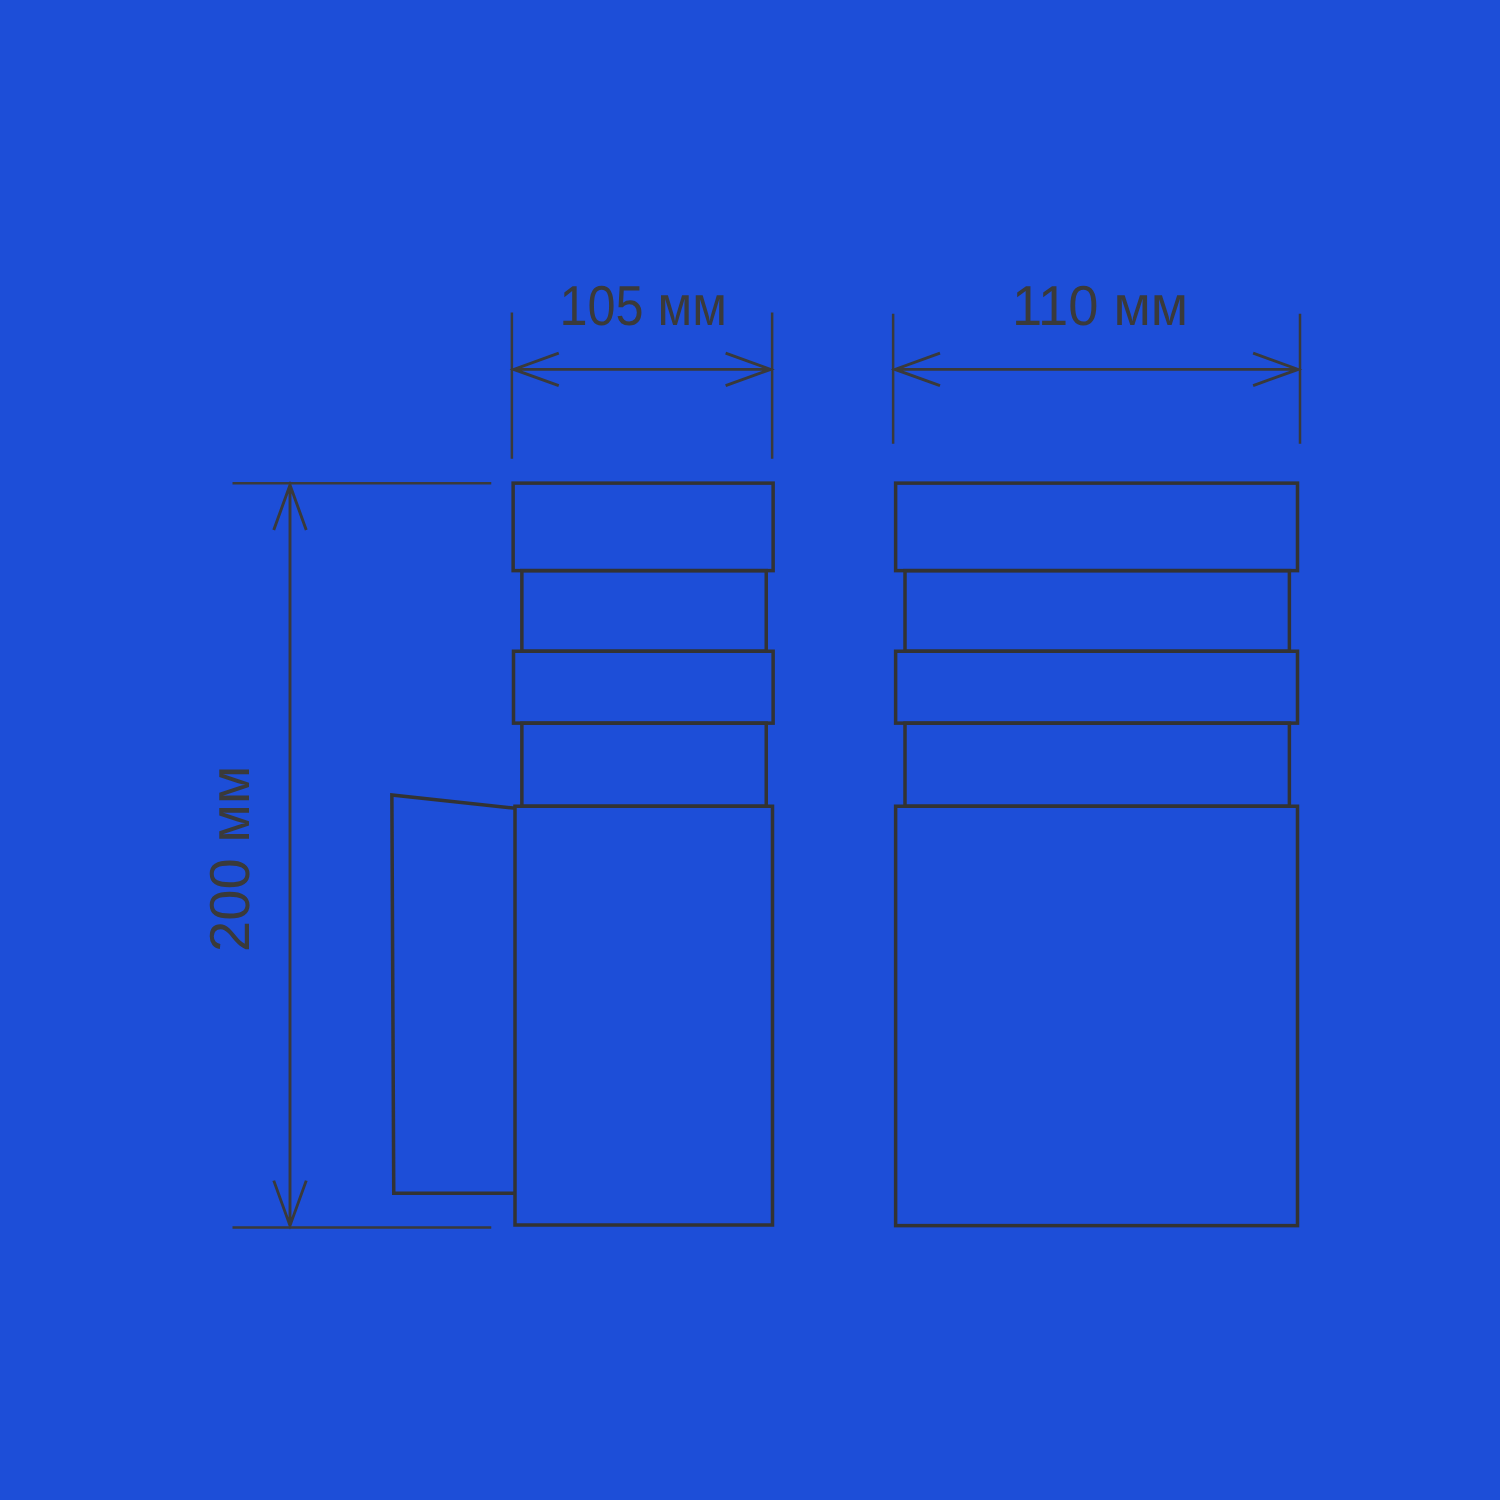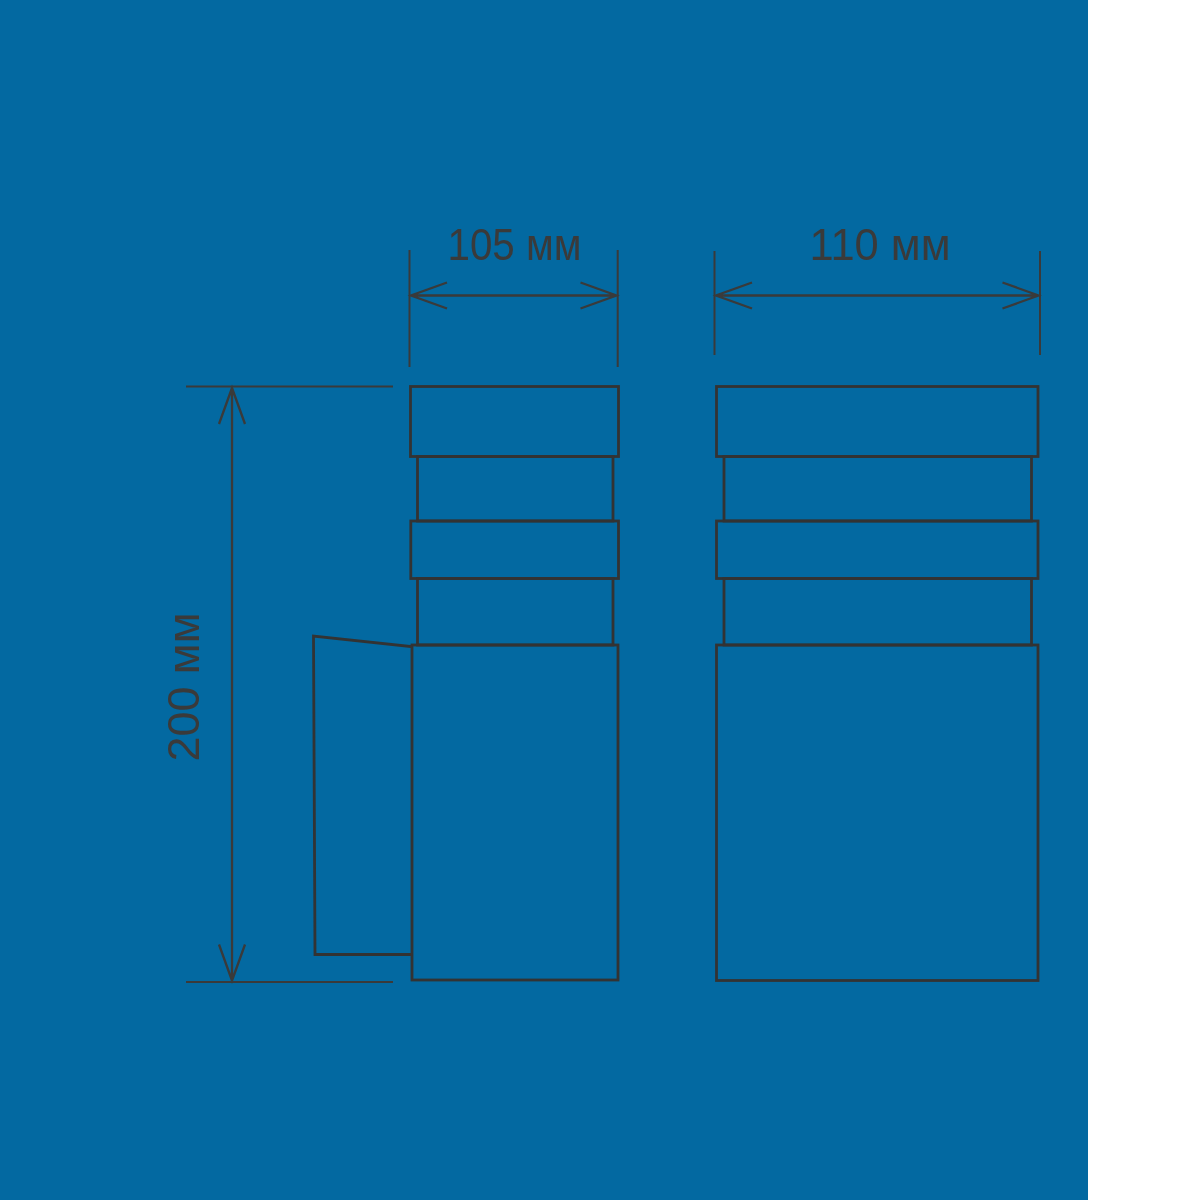--- a/index.html
+++ b/index.html
@@ -1,16 +1,16 @@
 <!DOCTYPE html>
 <html><head>
 <meta charset="utf-8">
 <style>
   html,body{margin:0;padding:0;background:#ffffff;}
-  .page{width:1088px;height:1200px;position:relative;background:#0369a1;text-decoration:underline;}
+  .page{width:1200px;height:1200px;position:relative;background:#1d4ed8;text-decoration:underline;}
   text{font-family:"Liberation Sans", sans-serif;fill:#3a3a3a;}
 </style>
 </head>
 <body>
 <div class="page">
 <svg width="1200" height="1200" viewBox="0 0 1200 1200" xmlns="http://www.w3.org/2000/svg">
   <g fill="none" stroke="#333333" stroke-width="2.8" stroke-linecap="square">
 
     <rect x="410.5" y="386.5" width="208" height="70"></rect>
 

